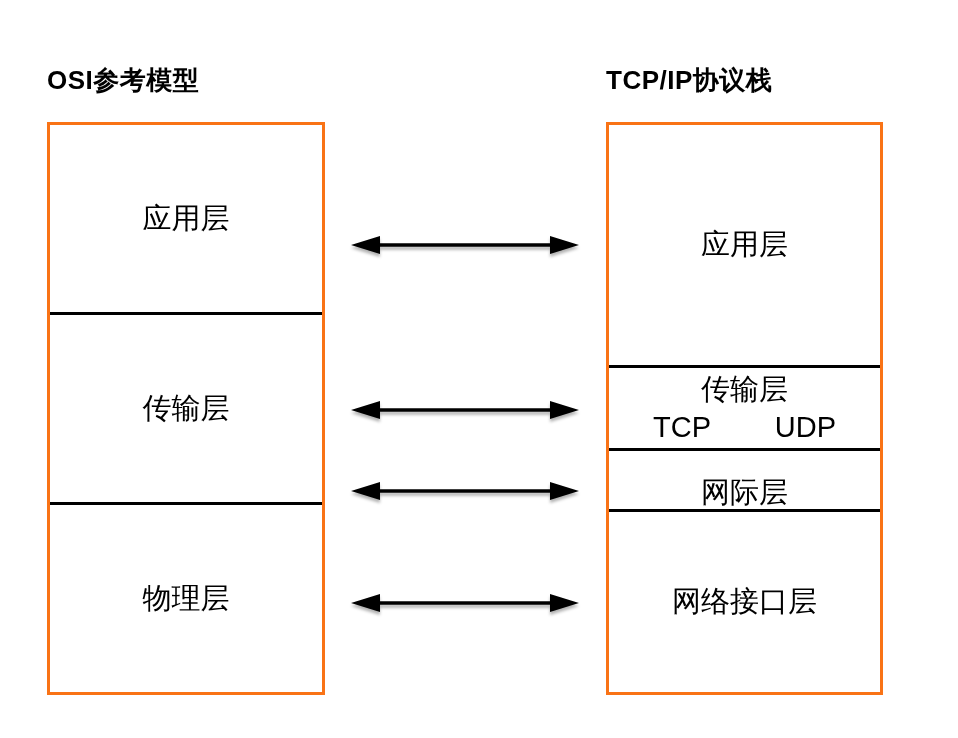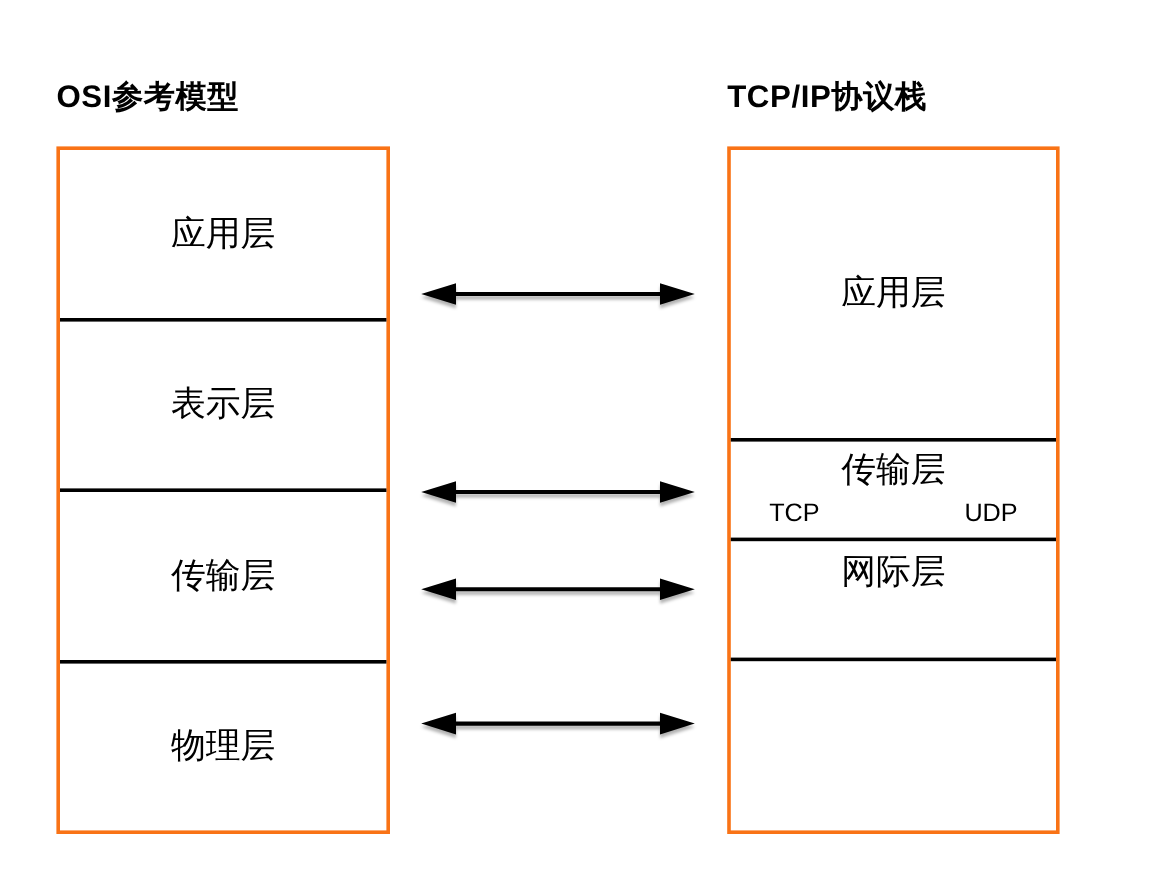--- a/index.html
+++ b/index.html
@@ -27,26 +27,26 @@
     font-size:29px; border-bottom:3px solid #000; box-sizing:border-box;
   }
   .osi-row:last-child { border-bottom:none;border-radius:24px; }
 
   .tcp-sec {
     box-sizing:border-box; border-bottom:3px solid #000;
     display:flex; flex-direction:column; justify-content:center; font-size:29px;
   }
   .tcp-sec.h1 { height:243px; }
   .tcp-sec.h2 { height:83px; justify-content:space-evenly; }
-  .tcp-sec.h3 { height:89px; justify-content:space-between;margin-top:11px; }
+  .tcp-sec.h3 { height:61px; justify-content:flex-end; }
   .tcp-sec.h4 { flex:1; border-bottom:none; }
   .sec-label { text-align:center; line-height:1.1; }
   .sec-protocols {
-    display:flex; justify-content:space-between; padding:0 32px;
-    font-size:21px; line-height:1.05;
+    display:flex; justify-content:space-between; padding:0 44px;
+    font-size:29px; line-height:1.05;
   }
 
   .arrow {
     position:absolute; left:349px; width:232px; height:26px;
     filter: drop-shadow(0px 3px 1.5px rgba(0,0,0,0.30));
   }
   .arrow.a1 { top:232px; }
   .arrow.a2 { top:397px; }
   .arrow.a3 { top:478px; }
   .arrow.a4 { top:590px; }
@@ -54,38 +54,40 @@
 </head>
 <body>
 
 <div class="canvas">
 
   <div class="col-title" id="osi-title">OSI参考模型</div>
   <div class="col-title" id="tcp-title">TCP/IP协议栈</div>
 
   <div class="stack" id="osi-stack">
     <div class="osi-row">应用层</div>
-    <div class="osi-row">表示层</div>
     <div class="osi-row">传输层</div>
     <div class="osi-row">物理层</div>
   </div>
 
   <div class="stack" id="tcp-stack">
     <div class="tcp-sec h1">
       <div class="sec-label">应用层</div>
     </div>
     <div class="tcp-sec h2">
       <div class="sec-label">传输层</div>
       <div class="sec-protocols">
         <span>TCP</span>
         <span>UDP</span>
       </div>
     </div>
     <div class="tcp-sec h3">
       <div class="sec-label">网际层</div>
+    </div>
+    <div class="tcp-sec h4">
+      <div class="sec-label">网络接口层</div>
     </div>
   </div>
 
   <svg class="arrow a1" viewBox="0 0 232 26" xmlns="http://www.w3.org/2000/svg">
     <line x1="22" y1="13" x2="210" y2="13" stroke="#000" stroke-width="3.4"></line>
     <polygon points="2,13 31,4 31,22" fill="#000"></polygon>
     <polygon points="230,13 201,4 201,22" fill="#000"></polygon>
   </svg>
   <svg class="arrow a2" viewBox="0 0 232 26" xmlns="http://www.w3.org/2000/svg">
     <line x1="22" y1="13" x2="210" y2="13" stroke="#000" stroke-width="3.4"></line>

